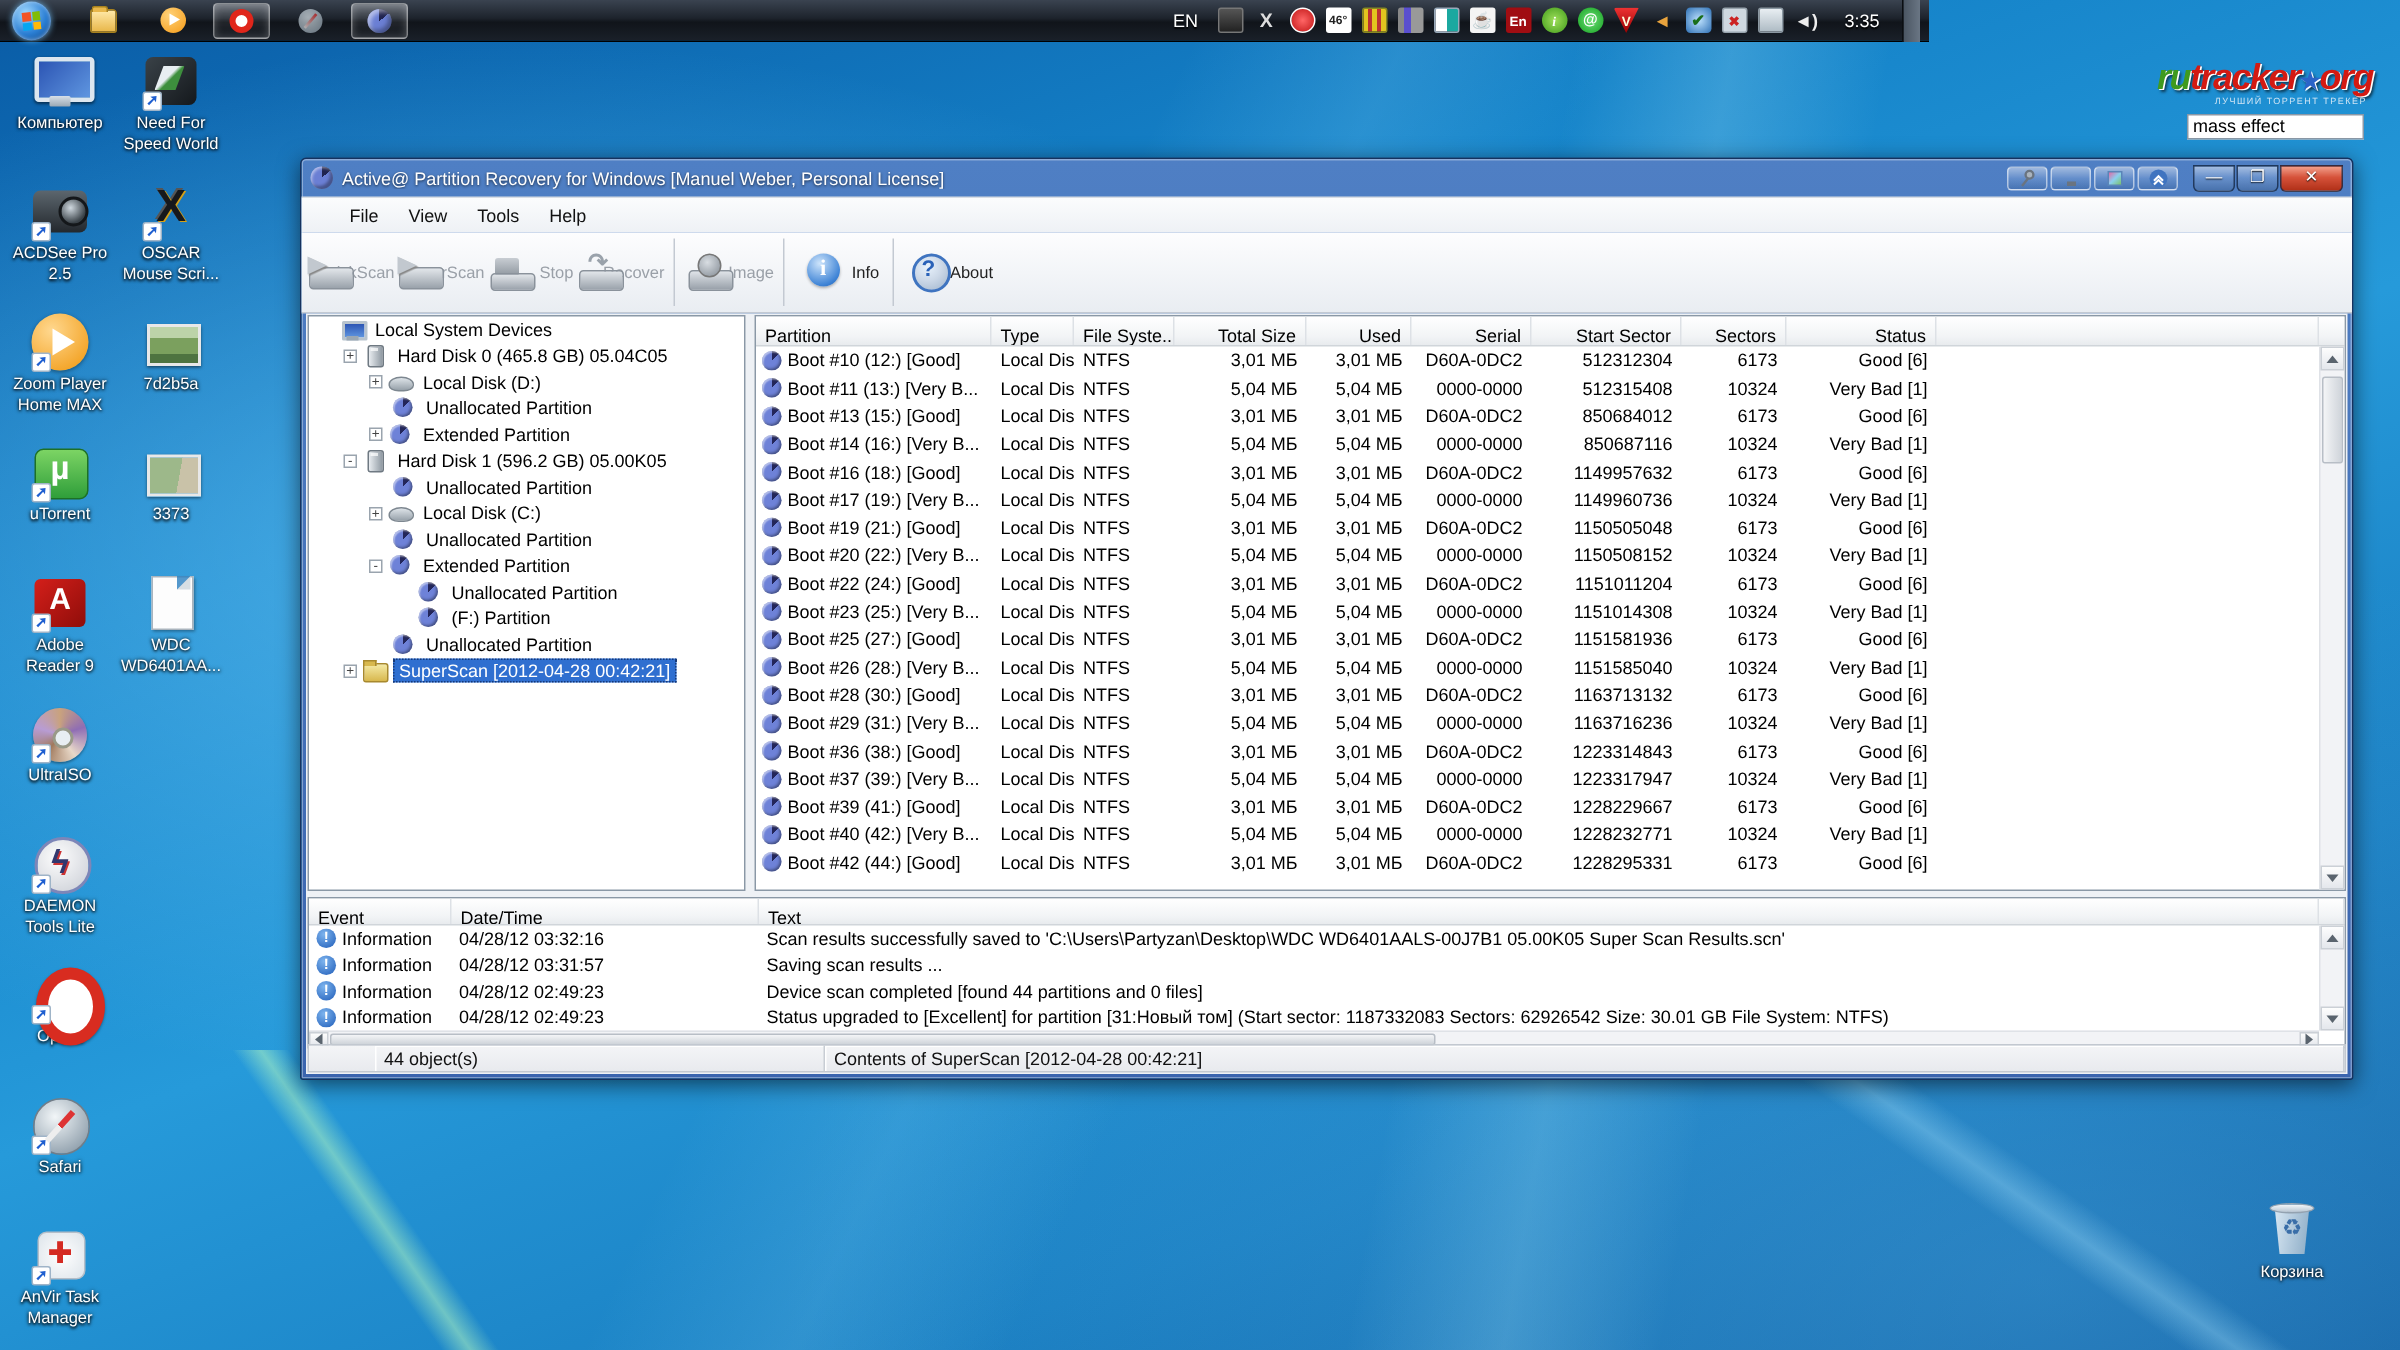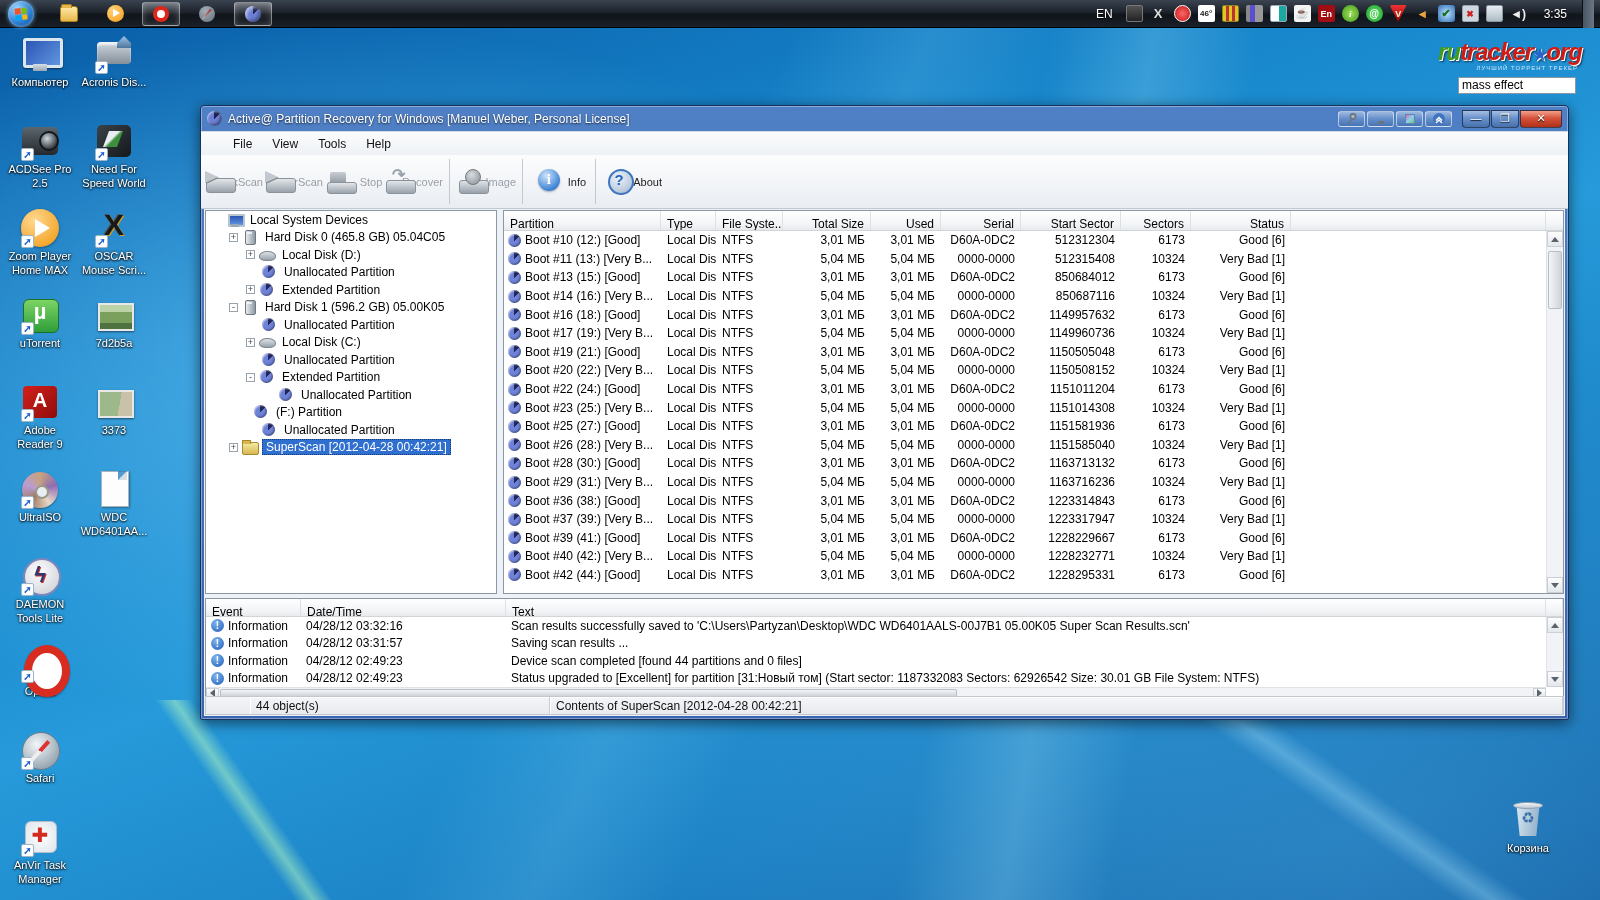--- a/index.html
+++ b/index.html
@@ -15,21 +15,21 @@
       radial-gradient(ellipse 1200px 700px at 85% 95%, rgba(90,180,235,.35), rgba(90,180,235,0) 70%),
       linear-gradient(160deg,#0a5ca6 0%,#1583c9 30%,#269ada 52%,#1a7fc2 76%,#0b599d 100%);
   }
   .streak { position:absolute; pointer-events:none; }
   .streak1 { left:0; top:700px; width:500px; height:200px;
     background:linear-gradient(55deg, transparent 46%, rgba(190,255,190,.5) 49%, transparent 52%); }
   .streak2 { left:900px; top:560px; width:700px; height:340px;
     background:linear-gradient(35deg, transparent 47%, rgba(170,230,255,.35) 50%, transparent 53%); }
 
   
-  .taskbar { position:absolute; left:0; top:0; width:1600px; height:28px;
+  .taskbar { position:absolute; left:0; top:0; width:1286px; height:28px;
     background:linear-gradient(#3a4350,#1d232c 45%,#10141a 55%,#1a2029);
     border-bottom:1px solid #000; display:flex; align-items:center; z-index:50; }
   .start-orb { width:26px; height:26px; border-radius:50%; margin:0 16px 0 8px; position:relative;
     background:radial-gradient(circle at 35% 30%, #9fd8ff, #2b7fd4 55%, #0c3f7e 100%);
     box-shadow:0 0 4px rgba(120,200,255,.8), inset 0 0 3px rgba(255,255,255,.6); }
   .start-flag { position:absolute; left:7px; top:7px; width:12px; height:12px; transform:rotate(-6deg);
     display:grid; grid-template-columns:1fr 1fr; grid-template-rows:1fr 1fr; gap:1px; }
   .start-flag i:nth-child(1){background:#f35325;} .start-flag i:nth-child(2){background:#81bc06;}
   .start-flag i:nth-child(3){background:#05a6f0;} .start-flag i:nth-child(4){background:#ffba08;}
   .tb-apps { display:flex; align-items:center; gap:8px; }
@@ -291,26 +291,20 @@
       <div class="desk-icon">
         <div class="dicon icon-anvir">
           <span class="shortcut-ov"></span>
         </div>
         <div class="dlabel">AnVir Task
 Manager</div>
       </div>
     </div>
   <div class="dcol" id="dcol1">
       <div class="desk-icon">
-        <div class="dicon icon-acronis">
-          <span class="shortcut-ov"></span>
-        </div>
-        <div class="dlabel">Acronis Dis...</div>
-      </div>
-      <div class="desk-icon">
         <div class="dicon icon-nfs">
           <span class="shortcut-ov"></span>
         </div>
         <div class="dlabel">Need For
 Speed World</div>
       </div>
       <div class="desk-icon">
         <div class="dicon icon-oscar">
           <span class="shortcut-ov"></span>
         </div>
@@ -482,21 +476,21 @@
             <div class="tree-row" style="padding-left: 40px;">
               <span class="expander">-</span>
               <span class="ticon t-pie"></span>
               <span class="tree-label">Extended Partition</span>
             </div>
             <div class="tree-row" style="padding-left: 57px;">
               <span class="exp-spacer"></span>
               <span class="ticon t-pie"></span>
               <span class="tree-label">Unallocated Partition</span>
             </div>
-            <div class="tree-row" style="padding-left: 32px;">
+            <div class="tree-row" style="padding-left: 57px;">
               <span class="exp-spacer"></span>
               <span class="ticon t-pie"></span>
               <span class="tree-label">(F:) Partition</span>
             </div>
             <div class="tree-row" style="padding-left: 40px;">
               <span class="exp-spacer"></span>
               <span class="ticon t-pie"></span>
               <span class="tree-label">Unallocated Partition</span>
             </div>
             <div class="tree-row selected" style="padding-left: 23px;">

